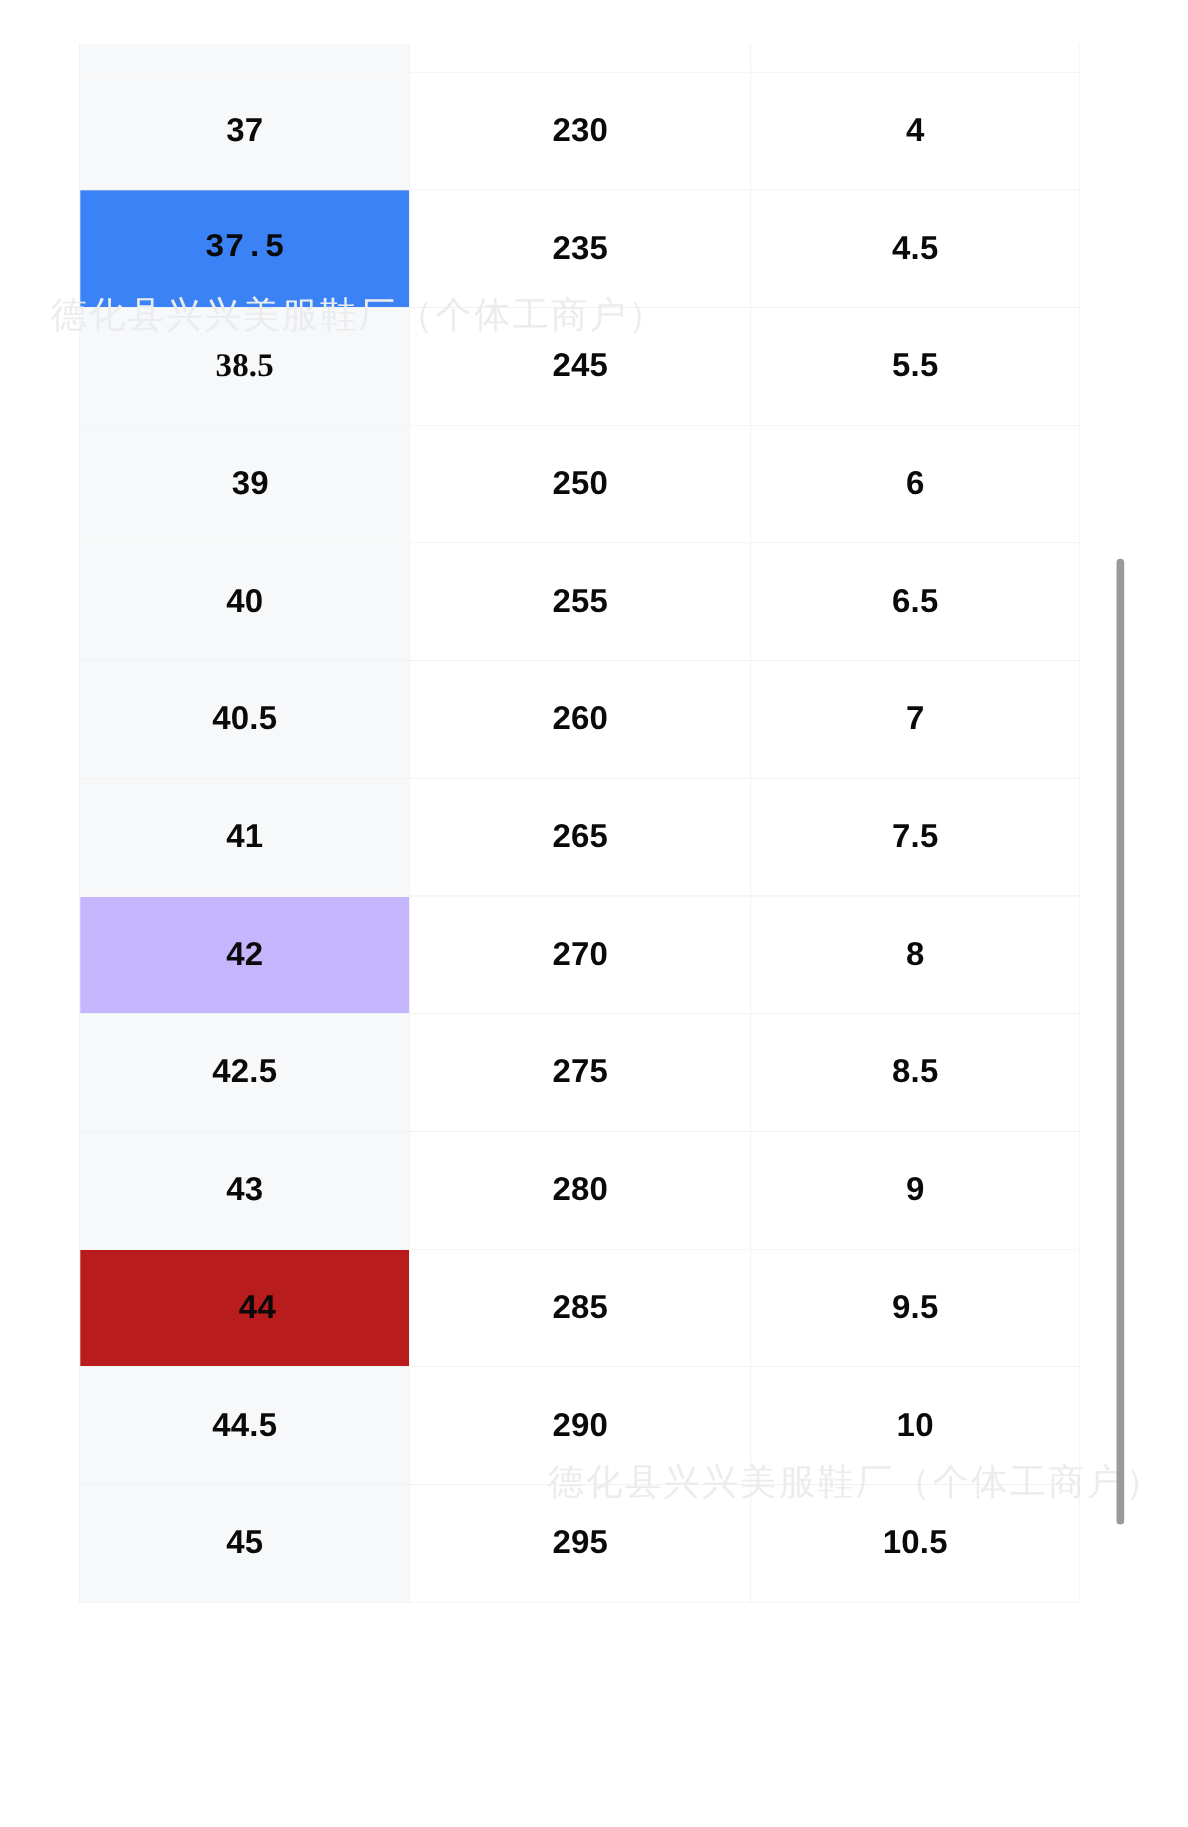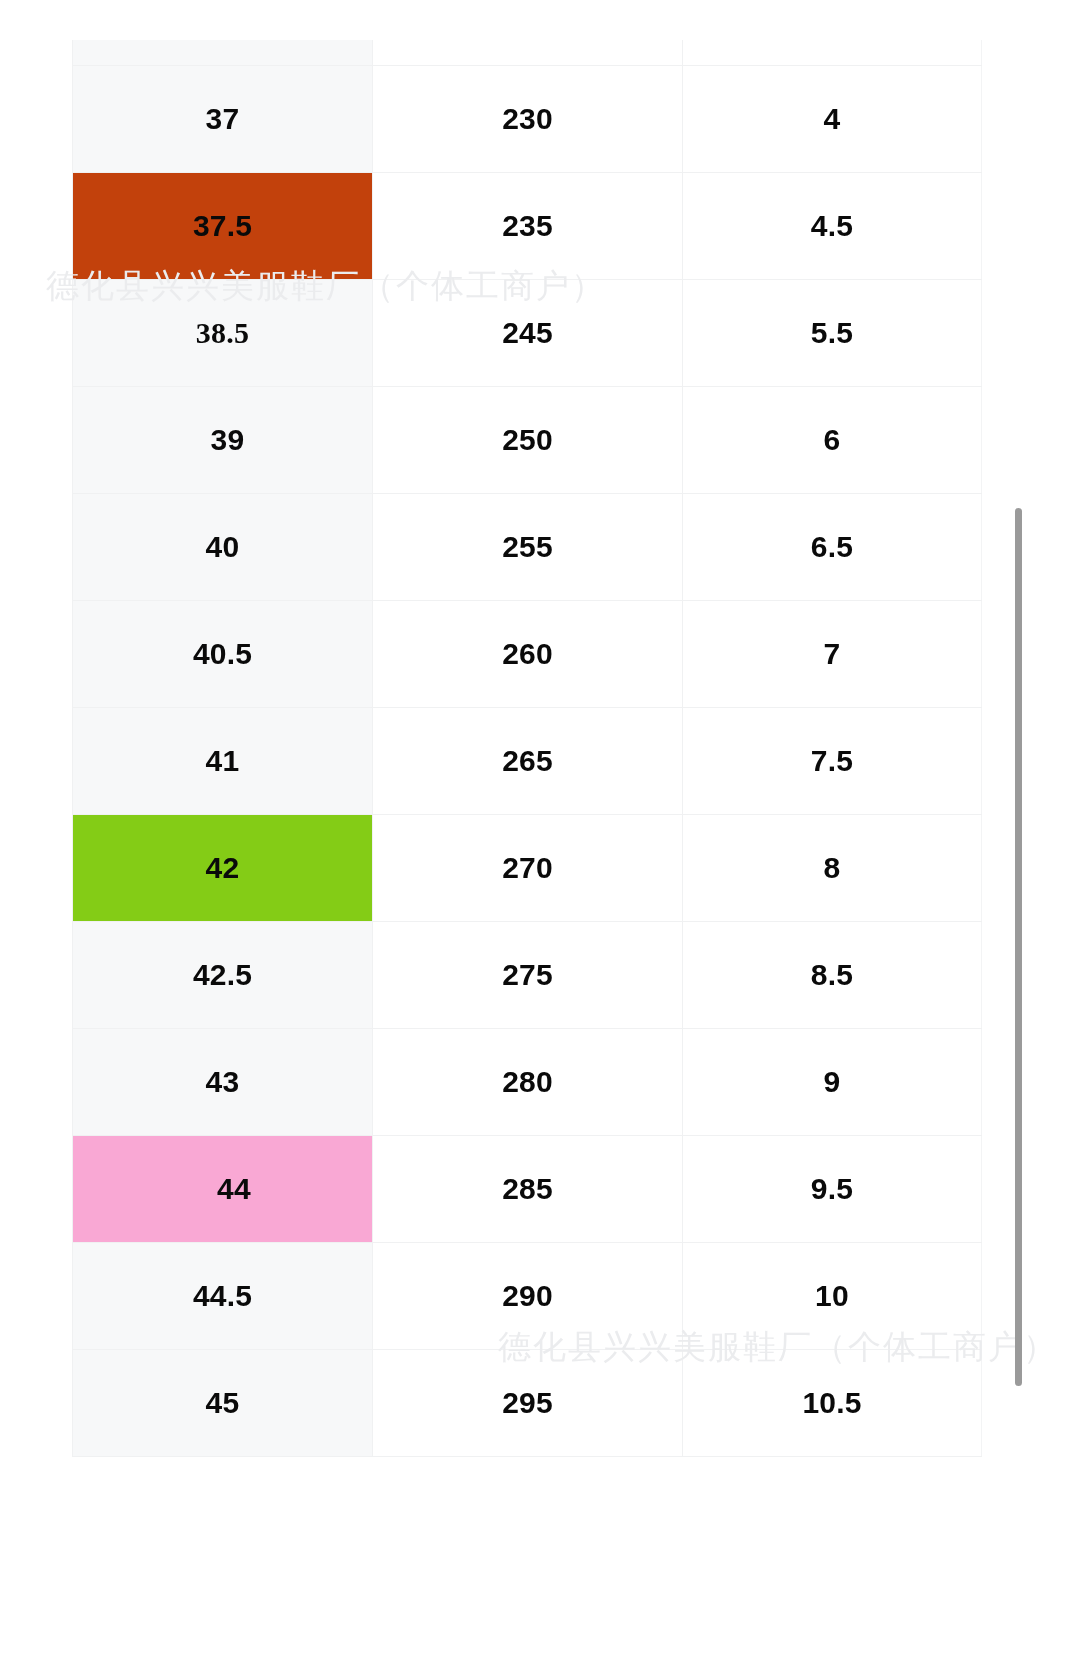--- a/index.html
+++ b/index.html
@@ -122,21 +122,21 @@
           <td class="col-eu" style="background: rgb(247, 248, 249);">36</td>
           <td class="col-mm">225</td>
           <td class="col-us">3.5</td>
         </tr>
         <tr>
           <td class="col-eu" style="background: rgb(247, 248, 249);">37</td>
           <td class="col-mm">230</td>
           <td class="col-us">4</td>
         </tr>
         <tr>
-          <td class="col-eu" style="background: #c2410c;">37.5</td>
+          <td class="col-eu" style="background: #3b82f6; font-family: Liberation Mono, monospace;">37.5</td>
           <td class="col-mm">235</td>
           <td class="col-us">4.5</td>
         </tr>
         <tr>
           <td class="col-eu" style="background: rgb(247, 248, 249); font-family: Liberation Serif, serif;">38.5</td>
           <td class="col-mm">245</td>
           <td class="col-us">5.5</td>
         </tr>
         <tr>
           <td class="col-eu" style="background: rgb(247, 248, 249); padding-left: 11px;">39</td>
@@ -152,36 +152,36 @@
           <td class="col-eu" style="background: rgb(247, 248, 249);">40.5</td>
           <td class="col-mm">260</td>
           <td class="col-us">7</td>
         </tr>
         <tr>
           <td class="col-eu" style="background: rgb(247, 248, 249);">41</td>
           <td class="col-mm">265</td>
           <td class="col-us">7.5</td>
         </tr>
         <tr>
-          <td class="col-eu" style="background: #84cc16;">42</td>
+          <td class="col-eu" style="background: #c4b5fd;">42</td>
           <td class="col-mm">270</td>
           <td class="col-us">8</td>
         </tr>
         <tr>
           <td class="col-eu" style="background: rgb(247, 248, 249);">42.5</td>
           <td class="col-mm">275</td>
           <td class="col-us">8.5</td>
         </tr>
         <tr>
           <td class="col-eu" style="background: rgb(247, 248, 249);">43</td>
           <td class="col-mm">280</td>
           <td class="col-us">9</td>
         </tr>
         <tr>
-          <td class="col-eu" style="background: #f9a8d4; padding-left: 24px;">44</td>
+          <td class="col-eu" style="background: #b91c1c; padding-left: 24px;">44</td>
           <td class="col-mm">285</td>
           <td class="col-us">9.5</td>
         </tr>
         <tr>
           <td class="col-eu" style="background: rgb(247, 248, 249); text-align: center;">44.5</td>
           <td class="col-mm">290</td>
           <td class="col-us">10</td>
         </tr>
         <tr>
           <td class="col-eu" style="background: rgb(247, 248, 249);">45</td>

